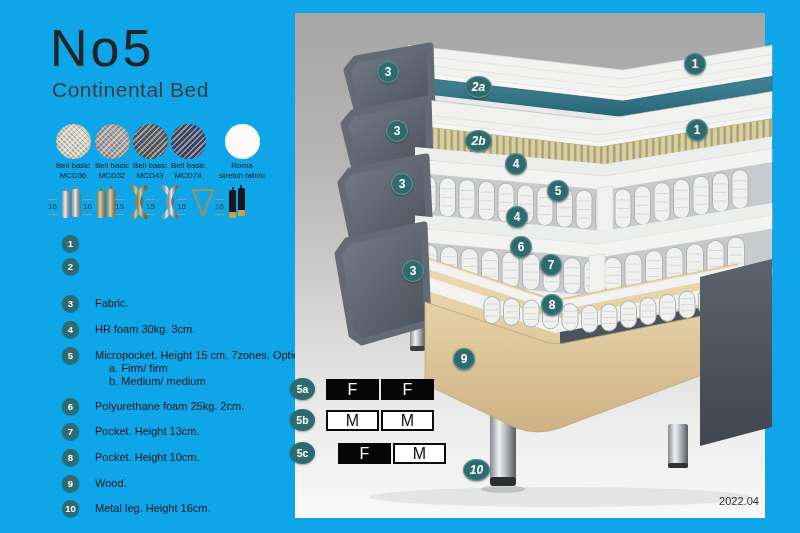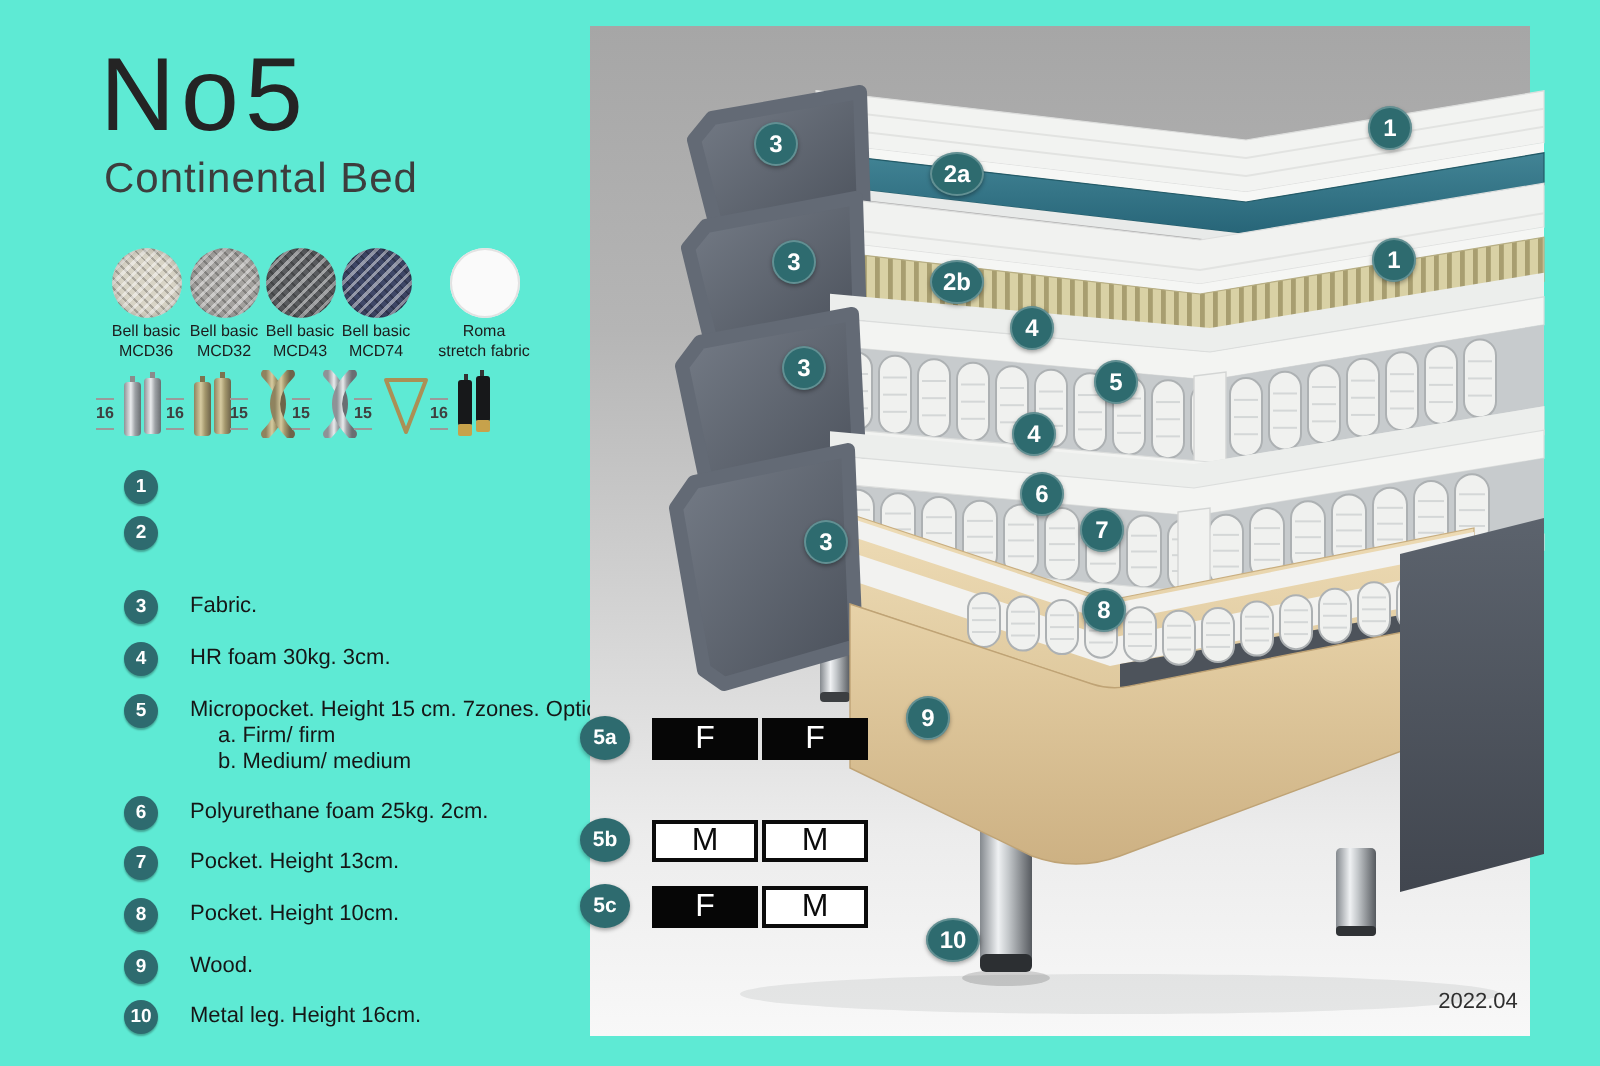--- a/index.html
+++ b/index.html
@@ -1,44 +1,44 @@
 <!DOCTYPE html>
 <html><head>
 <meta charset="utf-8">
 <style>
   html,body{margin:0;padding:0;background:#fff;}
   #stage{position:relative;width:800px;height:533px;overflow:hidden;
-         font-family:"Liberation Sans","DejaVu Sans",sans-serif;background:#5eead4;}
+         font-family:"Liberation Sans","DejaVu Sans",sans-serif;background:#0ea5e9;}
   
   .title{position:absolute;left:50px;top:18px;font-size:52px;font-weight:100;
          letter-spacing:3px;color:#242424;}
   .subtitle{position:absolute;left:52px;top:78px;font-size:21px;font-weight:300;
          letter-spacing:.5px;color:#3d3d3d;}
   .swatch{position:absolute;top:124px;width:35px;height:35px;border-radius:50%;
           box-shadow:inset 0 0 4px rgba(0,0,0,.25);}
   .weave{background-image:
       repeating-linear-gradient(135deg, rgba(255,255,255,.45) 0 1.5px, transparent 1.5px 4px),
       repeating-linear-gradient(45deg, rgba(0,0,0,.22) 0 1px, transparent 1px 3.5px);}
   .swlabel{position:absolute;top:161px;width:54px;text-align:center;font-size:8px;
            line-height:9.5px;color:#1c1c1c;}
   .leggroup{position:absolute;top:185px;display:flex;align-items:flex-end;gap:2px;}
   .lnumcol{display:flex;flex-direction:column;align-items:center;width:13px;padding-bottom:2px;}
   .ldash{width:9px;height:1px;background:#9a9a9a;margin:2px 0;}
-  .lnum{font-size:8px;font-weight:bold;color:#3f3f3f;line-height:10px;}
+  .lnum{font-size:8px;font-weight:normal;color:#3f3f3f;line-height:10px;}
   .legend-item{position:absolute;left:62px;display:flex;}
   .lbadge{flex:0 0 auto;width:17px;height:17px;border-radius:50%;background:#2e6b6f;
           color:#fff;font-size:9.5px;font-weight:bold;text-align:center;line-height:17px;
           margin-top:-2px;box-shadow:0 1px 1px rgba(0,0,0,.3);}
   .ltext{margin-left:16px;font-size:11px;line-height:13px;color:#161616;}
   .lsub{margin-left:14px;}
   
   .b{position:absolute;width:22px;height:22px;border-radius:50%;background:#2e6b6f;
      color:#fff;font-size:12px;font-weight:bold;text-align:center;line-height:22px;
      box-shadow:0 1px 2px rgba(0,0,0,.35), inset 0 0 0 1px rgba(255,255,255,.25);}
-  .bw{width:27px;}
+  .bw{width:27px;font-style:italic;}
   .frow{position:absolute;display:flex;align-items:center;}
   .fbadge{width:25px;height:22px;border-radius:50%;background:#2e6b6f;color:#fff;
           font-size:10.5px;font-weight:bold;text-align:center;line-height:22px;
           box-shadow:0 1px 2px rgba(0,0,0,.35);}
   .fcells{display:flex;gap:2px;margin-left:11px;}
   .fcell{width:53px;height:21px;font-size:16px;text-align:center;box-sizing:border-box;}
   .fcell.dark{background:#060606;color:#fff;line-height:21px;}
   .fcell.light{background:#fff;color:#0b0b0b;border:2px solid #0b0b0b;line-height:17px;}
   .footer{position:absolute;left:700px;top:495px;width:78px;text-align:center;
           font-size:11px;color:#2f2f2f;}
@@ -531,35 +531,35 @@
   <div class="b" style="left:547px;top:180px;">5</div>
   <div class="b" style="left:391px;top:173px;">3</div>
   <div class="b" style="left:506px;top:206px;">4</div>
   <div class="b" style="left:510px;top:236px;">6</div>
   <div class="b" style="left:540px;top:254px;">7</div>
   <div class="b" style="left:402px;top:260px;">3</div>
   <div class="b" style="left:541px;top:294px;">8</div>
   <div class="b" style="left:453px;top:348px;">9</div>
   <div class="b bw" style="left:463px;top:459px;">10</div>
 
-  <div class="frow" style="left:290px;top:358px;">
+  <div class="frow" style="left:290px;top:378px;">
     <div class="fbadge">5a</div>
     <div class="fcells">
       <div class="fcell dark">F</div>
       <div class="fcell dark">F</div>
     </div>
   </div>
   <div class="frow" style="left:290px;top:409px;">
     <div class="fbadge">5b</div>
     <div class="fcells">
       <div class="fcell light">M</div>
       <div class="fcell light">M</div>
     </div>
   </div>
-  <div class="frow" style="left:290px;top:442px;">
+  <div class="frow" style="left:290px;top:442px;gap:12px;">
     <div class="fbadge">5c</div>
     <div class="fcells">
       <div class="fcell dark">F</div>
       <div class="fcell light">M</div>
     </div>
   </div>
 
   <div class="footer">2022.04</div>
 </div>
 

